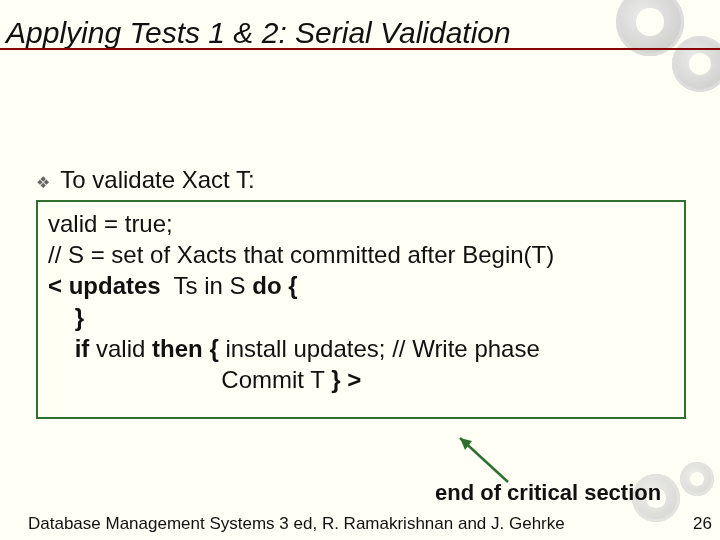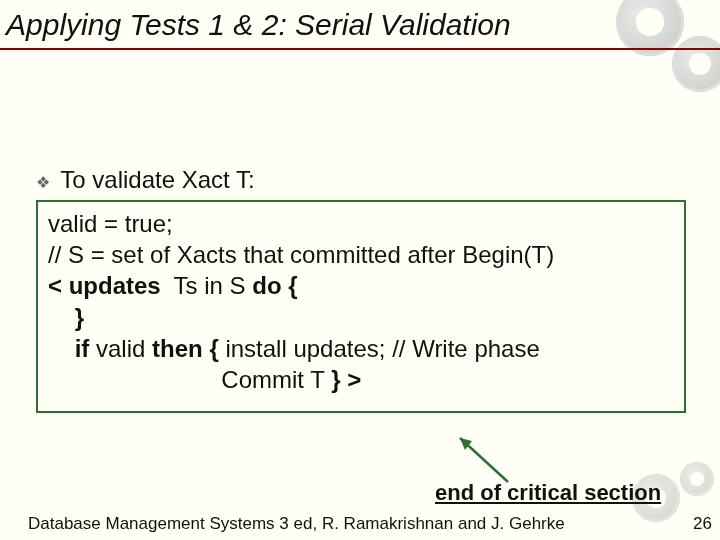--- a/index.html
+++ b/index.html
@@ -9,21 +9,21 @@
     background: #fffff5;
     font-family: Arial, Helvetica, sans-serif;
     position: relative;
     overflow: hidden;
   }
   .title {
     font-family: Arial, sans-serif;
     font-style: italic;
     font-size: 30px;
     color: #111;
-    padding: 8px 0 0 6px;
+    padding: 16px 0 0 6px;
     font-weight: 400;
   }
   .underline {
     position: absolute;
     left: 0;
     top: 48px;
     width: 720px;
     height: 2px;
     background: #8b0000;
   }
@@ -43,36 +43,35 @@
     font-size: 16px;
     color: #666;
   }
   .bullet-text {
     font-size: 24px;
     color: #111;
     margin-top: 48px;
   }
   .code-box {
     border: 2px solid #2f6f2f;
-    padding: 6px 10px 16px 10px;
+    padding: 6px 10px 22px 10px;
     font-size: 24px;
     line-height: 1.3;
     color: #111;
     position: relative;
   }
   .code-box .line { white-space: pre; }
   .kw { font-weight: 700; }
   .annotation {
     position: absolute;
     left: 435px;
     top: 480px;
     font-size: 22px;
     font-weight: 700;
     color: #111;
-    text-decoration: underline;
   }
   .arrow-svg {
     position: absolute;
     left: 450px;
     top: 432px;
     width: 80px;
     height: 55px;
     pointer-events: none;
   }
   .footer-left {

